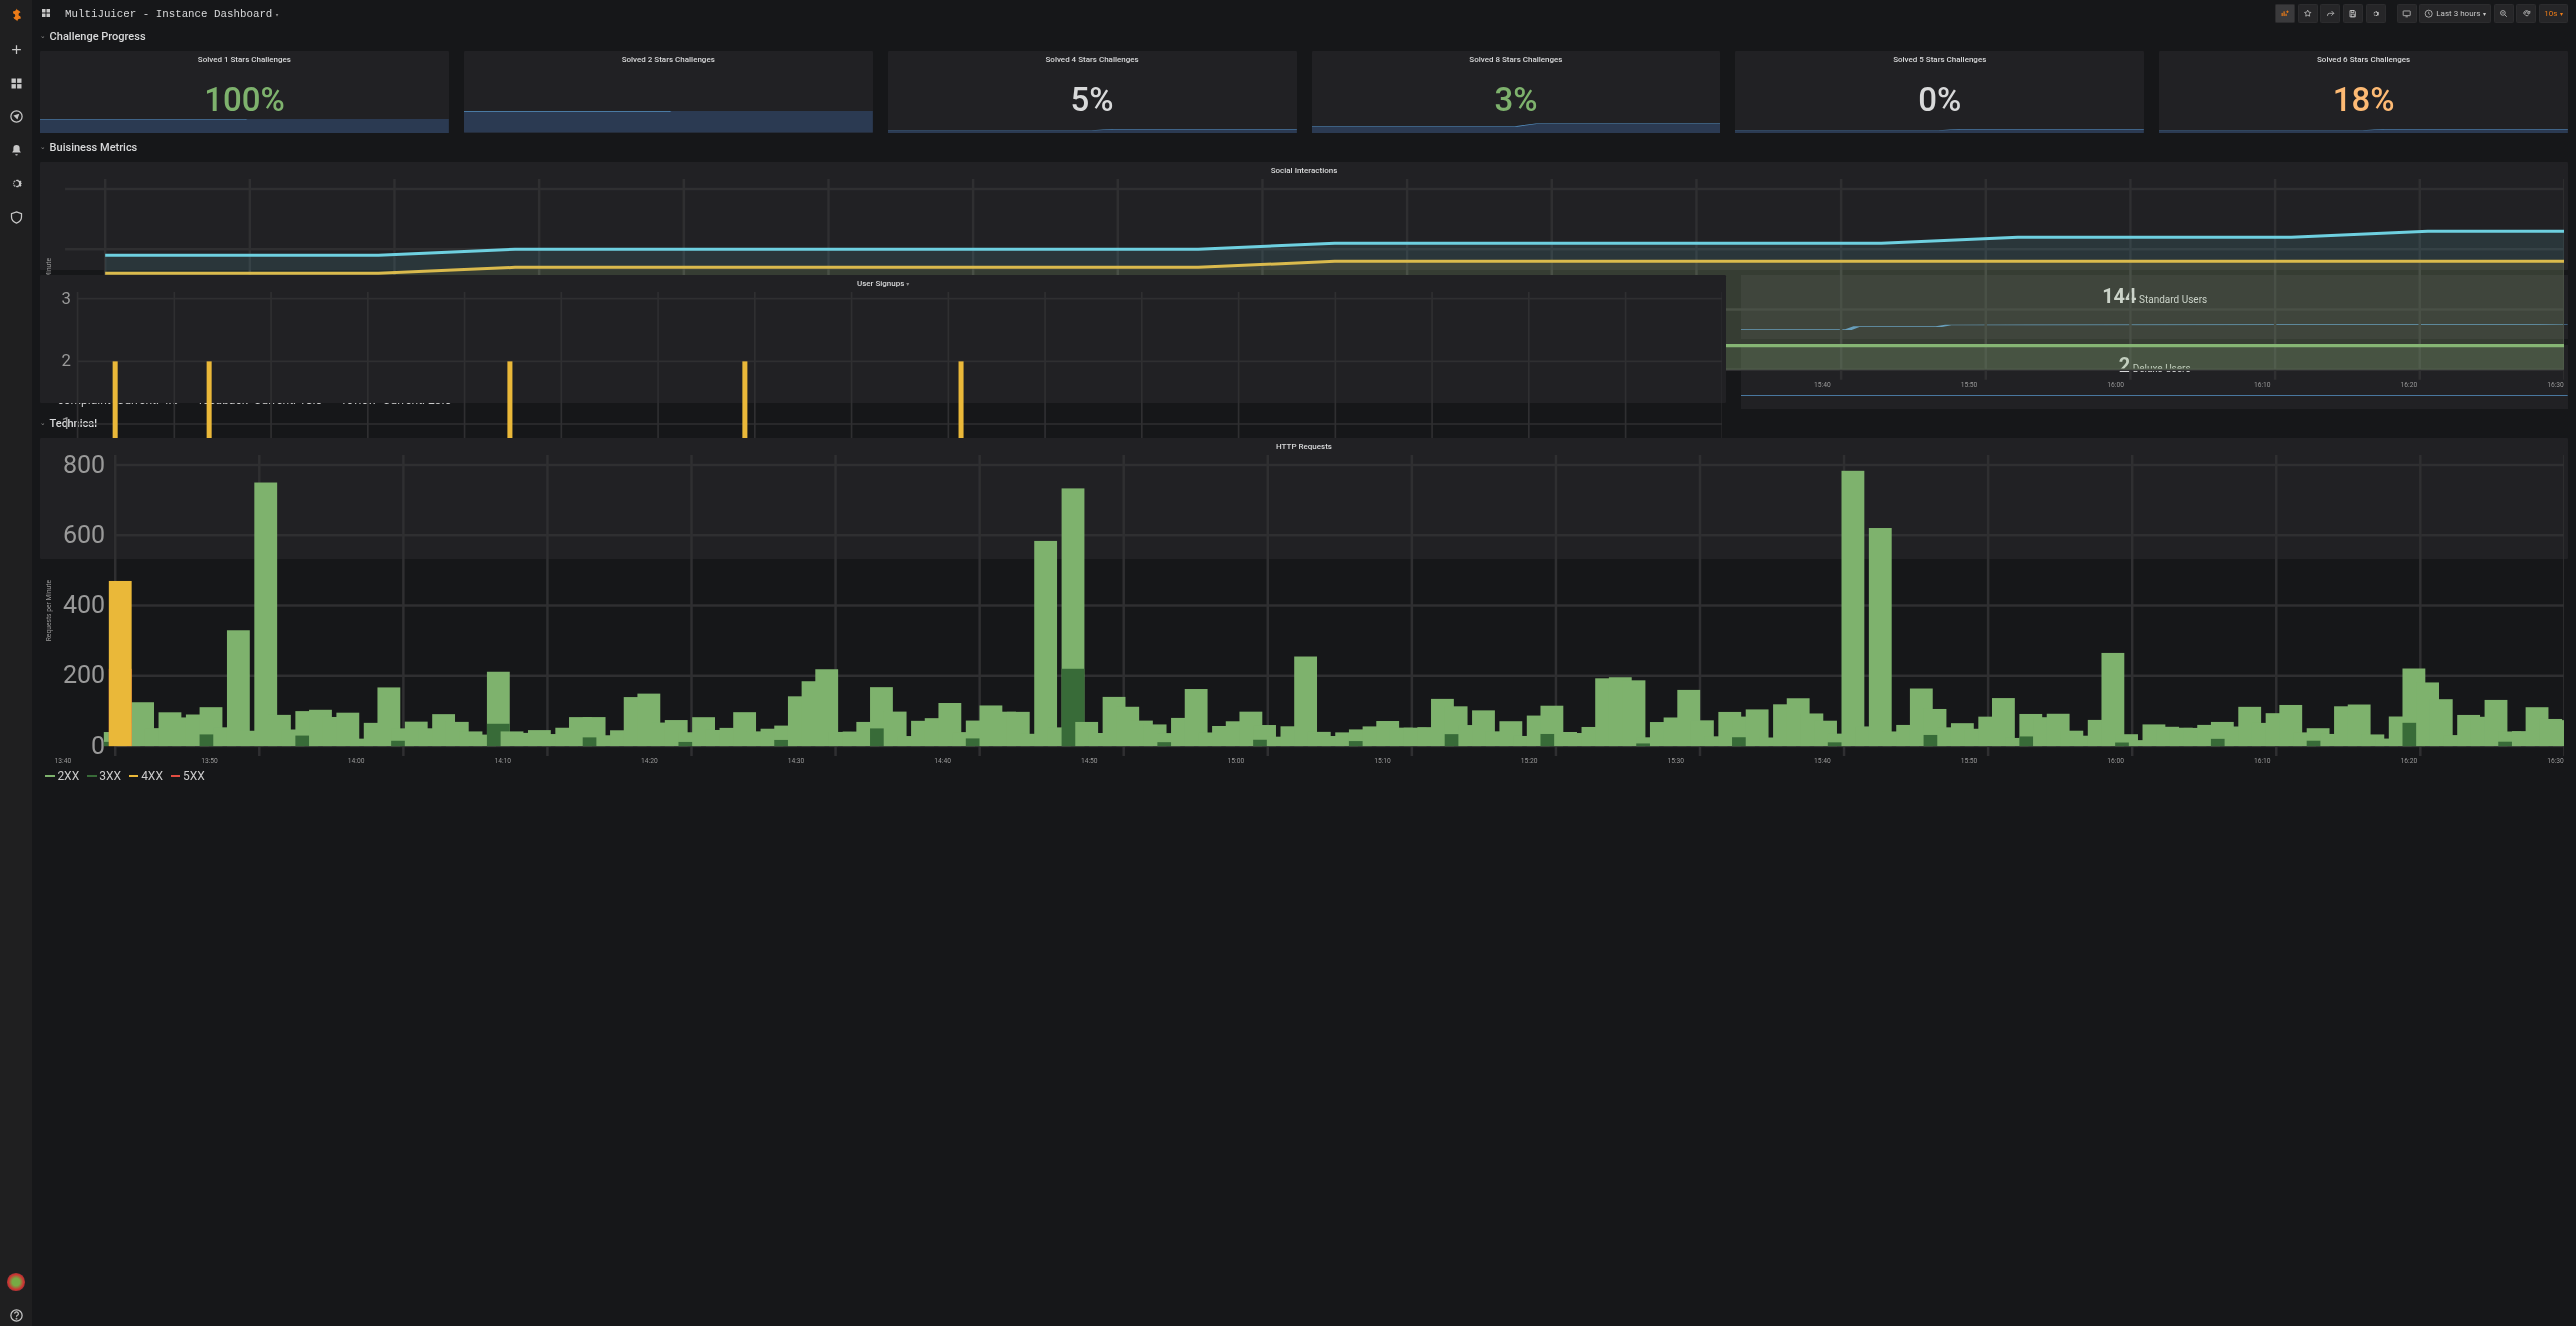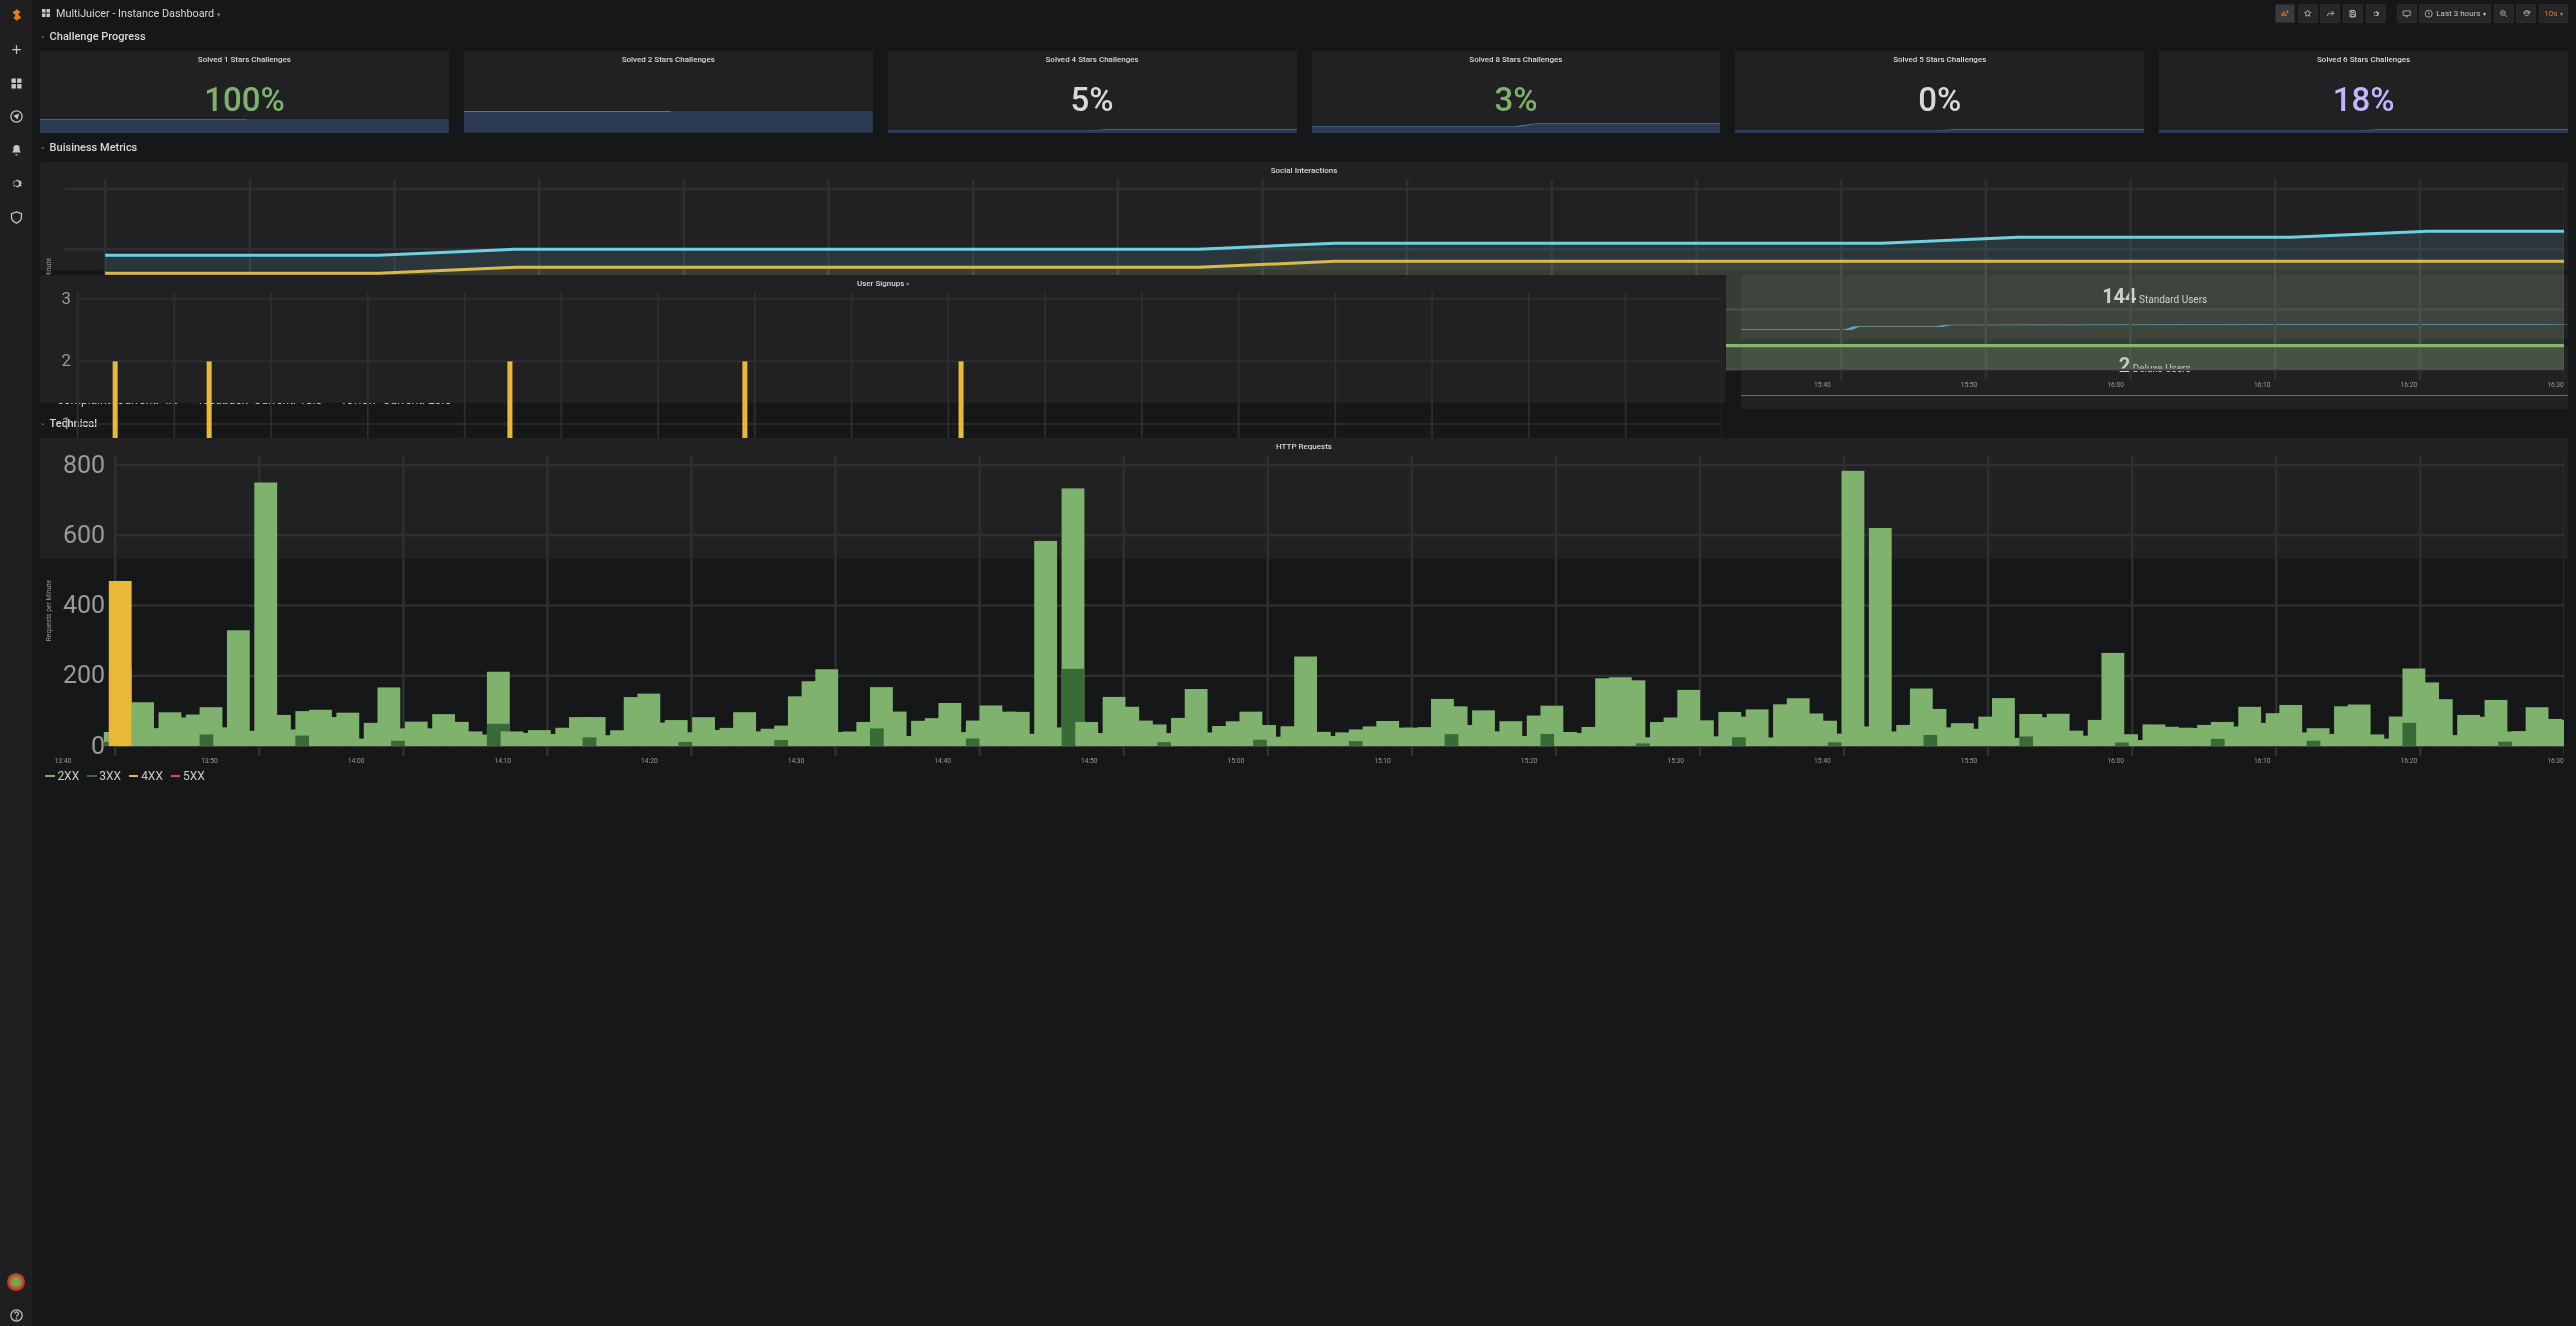--- a/index.html
+++ b/index.html
@@ -5,21 +5,21 @@
 * { box-sizing: border-box; margin: 0; padding: 0; }
 body { background: #161719; color: #d8d9da; font-family: Roboto, -apple-system, sans-serif; font-size: 8px; overflow-x: hidden; }
 .app { display: flex; min-height: 100vh; }
 .sidebar { width: 32px; background: #1f1f20; display: flex; flex-direction: column; align-items: center; padding-top: 5.4px; gap: 12px; }
 .sidebar-icon { width: 21.5px; height: 21.5px; display: flex; align-items: center; justify-content: center; color: #c7c7c7; cursor: pointer; }
 .sidebar-icon svg { width: 15px; height: 15px; }
 .sidebar-icon.logo svg { width: 19px; height: 19px; }
 .sidebar-spacer { flex: 1; }
 .main { flex: 1; display: flex; flex-direction: column; }
 .topbar { height: 27px; display: flex; align-items: center; padding: 0 8px; gap: 5.4px; }
-.topbar-left { display: flex; align-items: center; gap: 4px; }
+.topbar-left { display: flex; align-items: center; gap: 13px; font-family: Liberation Mono, monospace; }
 .topbar-title { font-size: 10.8px; color: #d8d9da; }
 .topbar-title-caret { font-size: 6.7px; color: #8e8e8e; margin-left: 2.7px; }
 .topbar-right { margin-left: auto; display: flex; align-items: center; gap: 2.7px; }
 .tb-btn { background: #262628; border: 0.7px solid #2c2c2e; height: 19px; min-width: 20px; display: flex; align-items: center; justify-content: center; padding: 0 4px; color: #c7c7c7; cursor: pointer; border-radius: 1.3px; font-size: 8px; gap: 2.7px; }
 .tb-btn.active { background: #3a3a3c; }
 .tb-btn svg { width: 9.4px; height: 9.4px; }
 .refresh-val { color: #eb7b18; }
 .content { padding: 0 8px 8px 8px; display: flex; flex-direction: column; gap: 5.4px; }
 .row-header { display: flex; align-items: center; gap: 4px; padding: 2.7px 0; cursor: pointer; }
 .chev { font-size: 6.7px; color: #8e8e8e; }
@@ -225,21 +225,21 @@
     <div class="panel stat-panel">
       <div class="panel-title">Solved 5 Stars Challenges</div>
       <div class="stat-value" style="color:#d8d9da">0%</div>
       <svg class="stat-spark" viewBox="0 0 100 30" preserveAspectRatio="none">
         <polygon points="0,30 0,24.4 50,24.4 55,22 100,22 100,30" fill="#2b3a52"></polygon>
         <polyline points="0,24.4 50,24.4 55,22 100,22" fill="none" stroke="#5794c8" stroke-width="1"></polyline>
       </svg>
     </div>
     <div class="panel stat-panel">
       <div class="panel-title">Solved 6 Stars Challenges</div>
-      <div class="stat-value" style="color:#c4b5fd">18%</div>
+      <div class="stat-value" style="color:#fdba74">18%</div>
       <svg class="stat-spark" viewBox="0 0 100 30" preserveAspectRatio="none">
         <polygon points="0,30 0,24.4 50,24.4 55,22 100,22 100,30" fill="#2b3a52"></polygon>
         <polyline points="0,24.4 50,24.4 55,22 100,22" fill="none" stroke="#5794c8" stroke-width="1"></polyline>
       </svg>
     </div>
         </div>
 
       <div class="row-header">
         <span class="chev">⌄</span>
         <span class="row-header-title">Buisiness Metrics</span>

